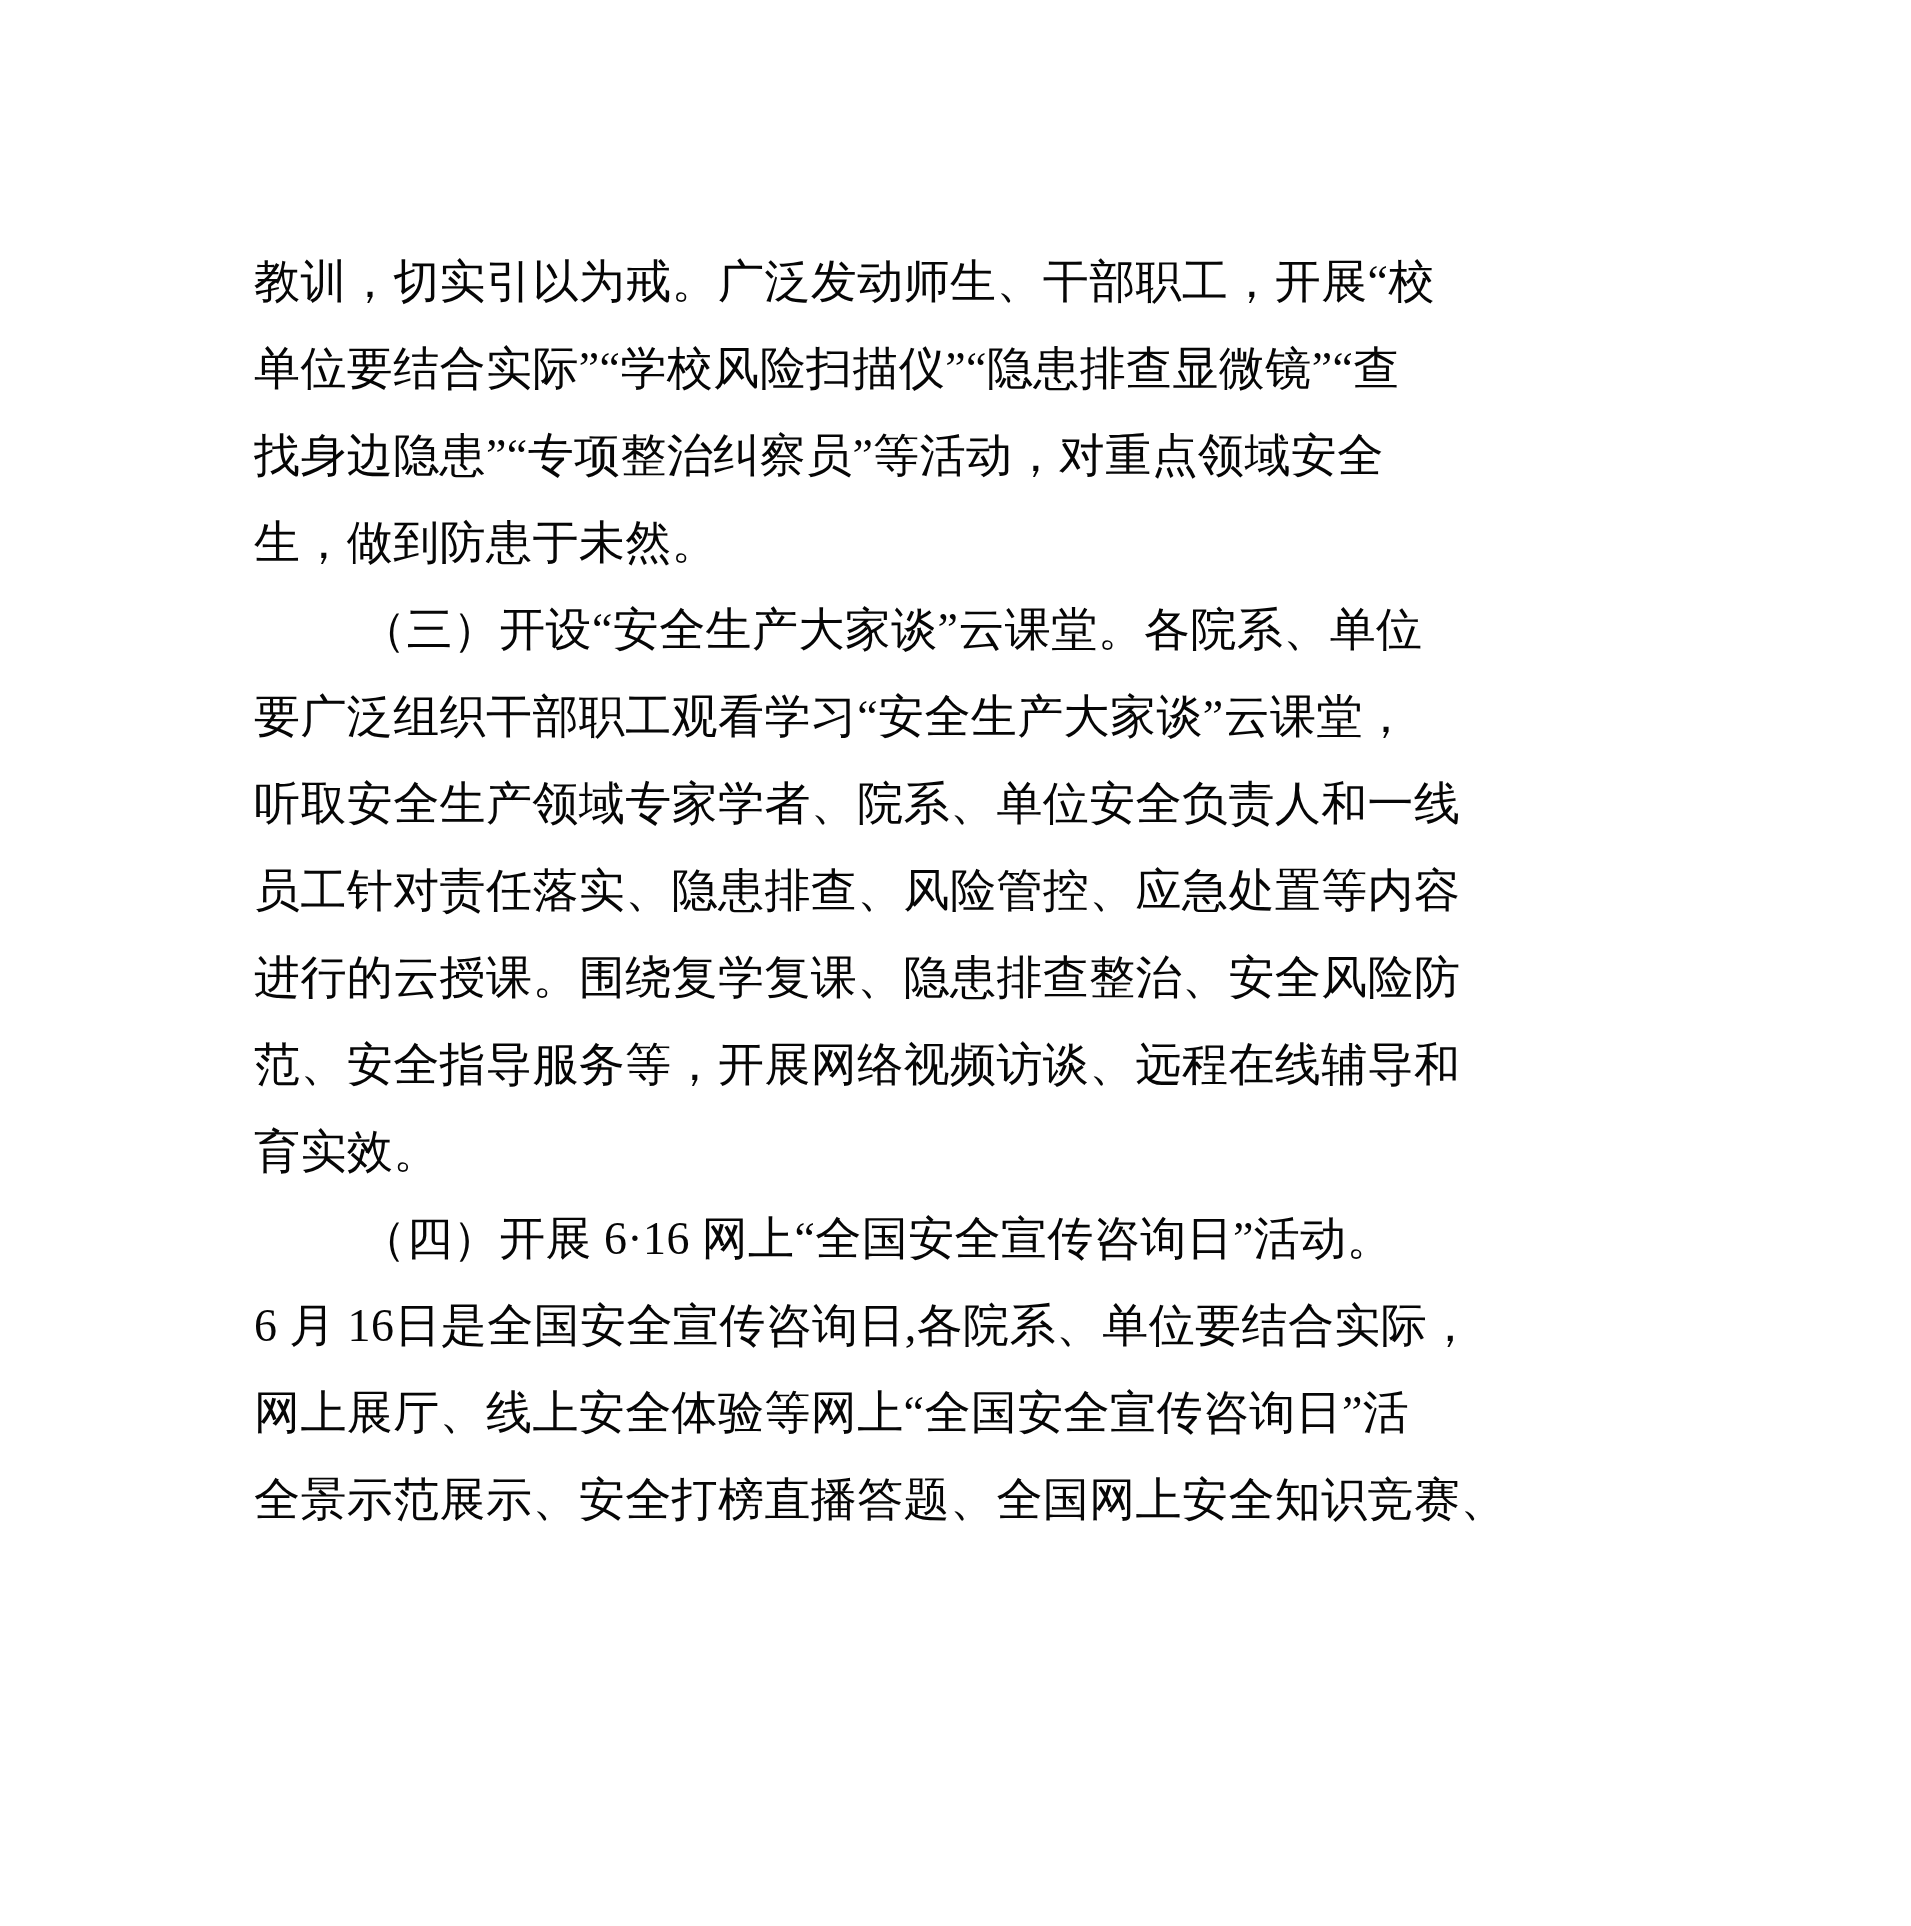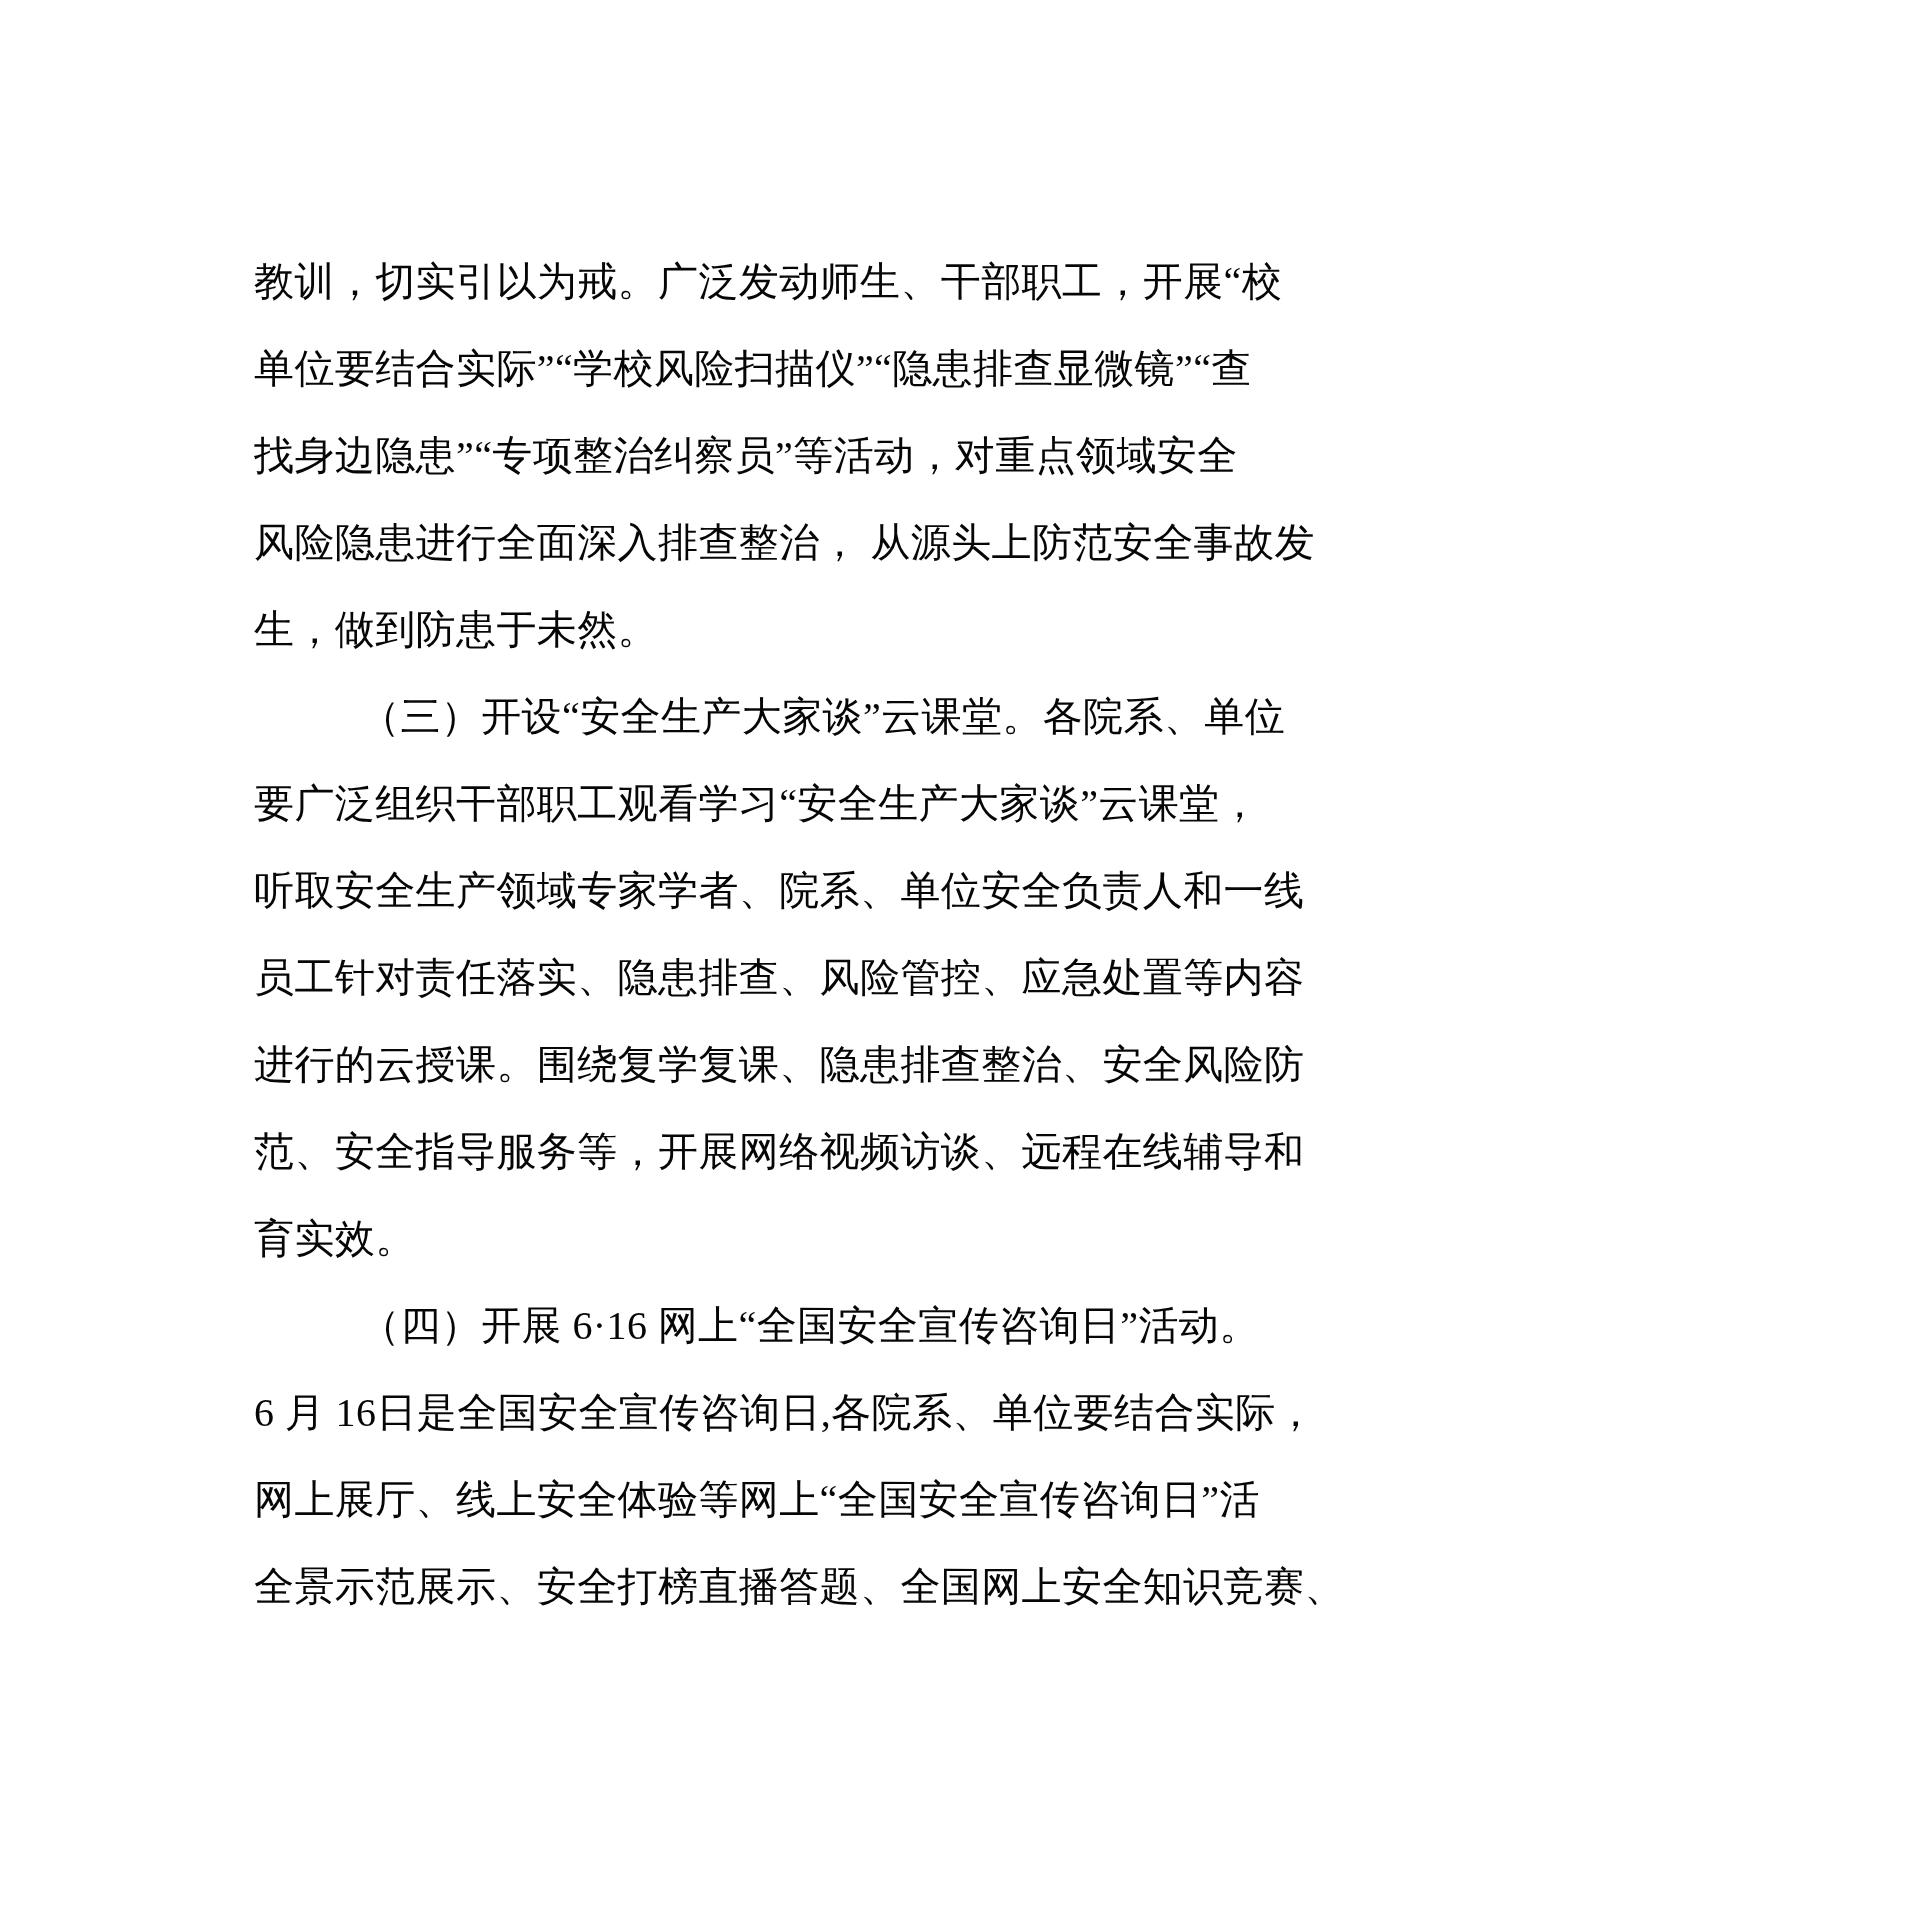--- a/index.html
+++ b/index.html
@@ -16,40 +16,39 @@
     font-family: "Liberation Serif", "DejaVu Serif", serif;
     overflow: hidden;
   }
   .text-block {
     position: absolute;
     left: 254px;
     top: 238px;
     width: 1375px;
   }
   .line {
-    font-size: 40px;
+    font-size: 46px;
     line-height: 87px;
     height: 87px;
     white-space: nowrap;
     letter-spacing: 0.4px;
     color: #060606;
   }
   .line.indent {
     text-indent: 106px;
   }
 </style>
 </head>
 <body>
 
 <div class="page">
   <div class="text-block">
     <div class="line">教训，切实引以为戒。广泛发动师生、干部职工，开展“校</div>
     <div class="line">单位要结合实际”“学校风险扫描仪”“隐患排查显微镜”“查</div>
     <div class="line">找身边隐患”“专项整治纠察员”等活动，对重点领域安全</div>
-    <div class="line">风险隐患进行全面深入排查整治， 从源头上防范安全事故发</div>
     <div class="line">生，做到防患于未然。</div>
     <div class="line indent">（三）开设“安全生产大家谈”云课堂。各院系、单位</div>
     <div class="line">要广泛组织干部职工观看学习“安全生产大家谈”云课堂，</div>
     <div class="line">听取安全生产领域专家学者、院系、单位安全负责人和一线</div>
     <div class="line">员工针对责任落实、隐患排查、风险管控、应急处置等内容</div>
     <div class="line">进行的云授课。围绕复学复课、隐患排查整治、安全风险防</div>
     <div class="line">范、安全指导服务等，开展网络视频访谈、远程在线辅导和</div>
     <div class="line">育实效。</div>
     <div class="line indent">（四）开展 6·16 网上“全国安全宣传咨询日”活动。</div>
     <div class="line">6 月 16日是全国安全宣传咨询日,各院系、单位要结合实际，</div>

